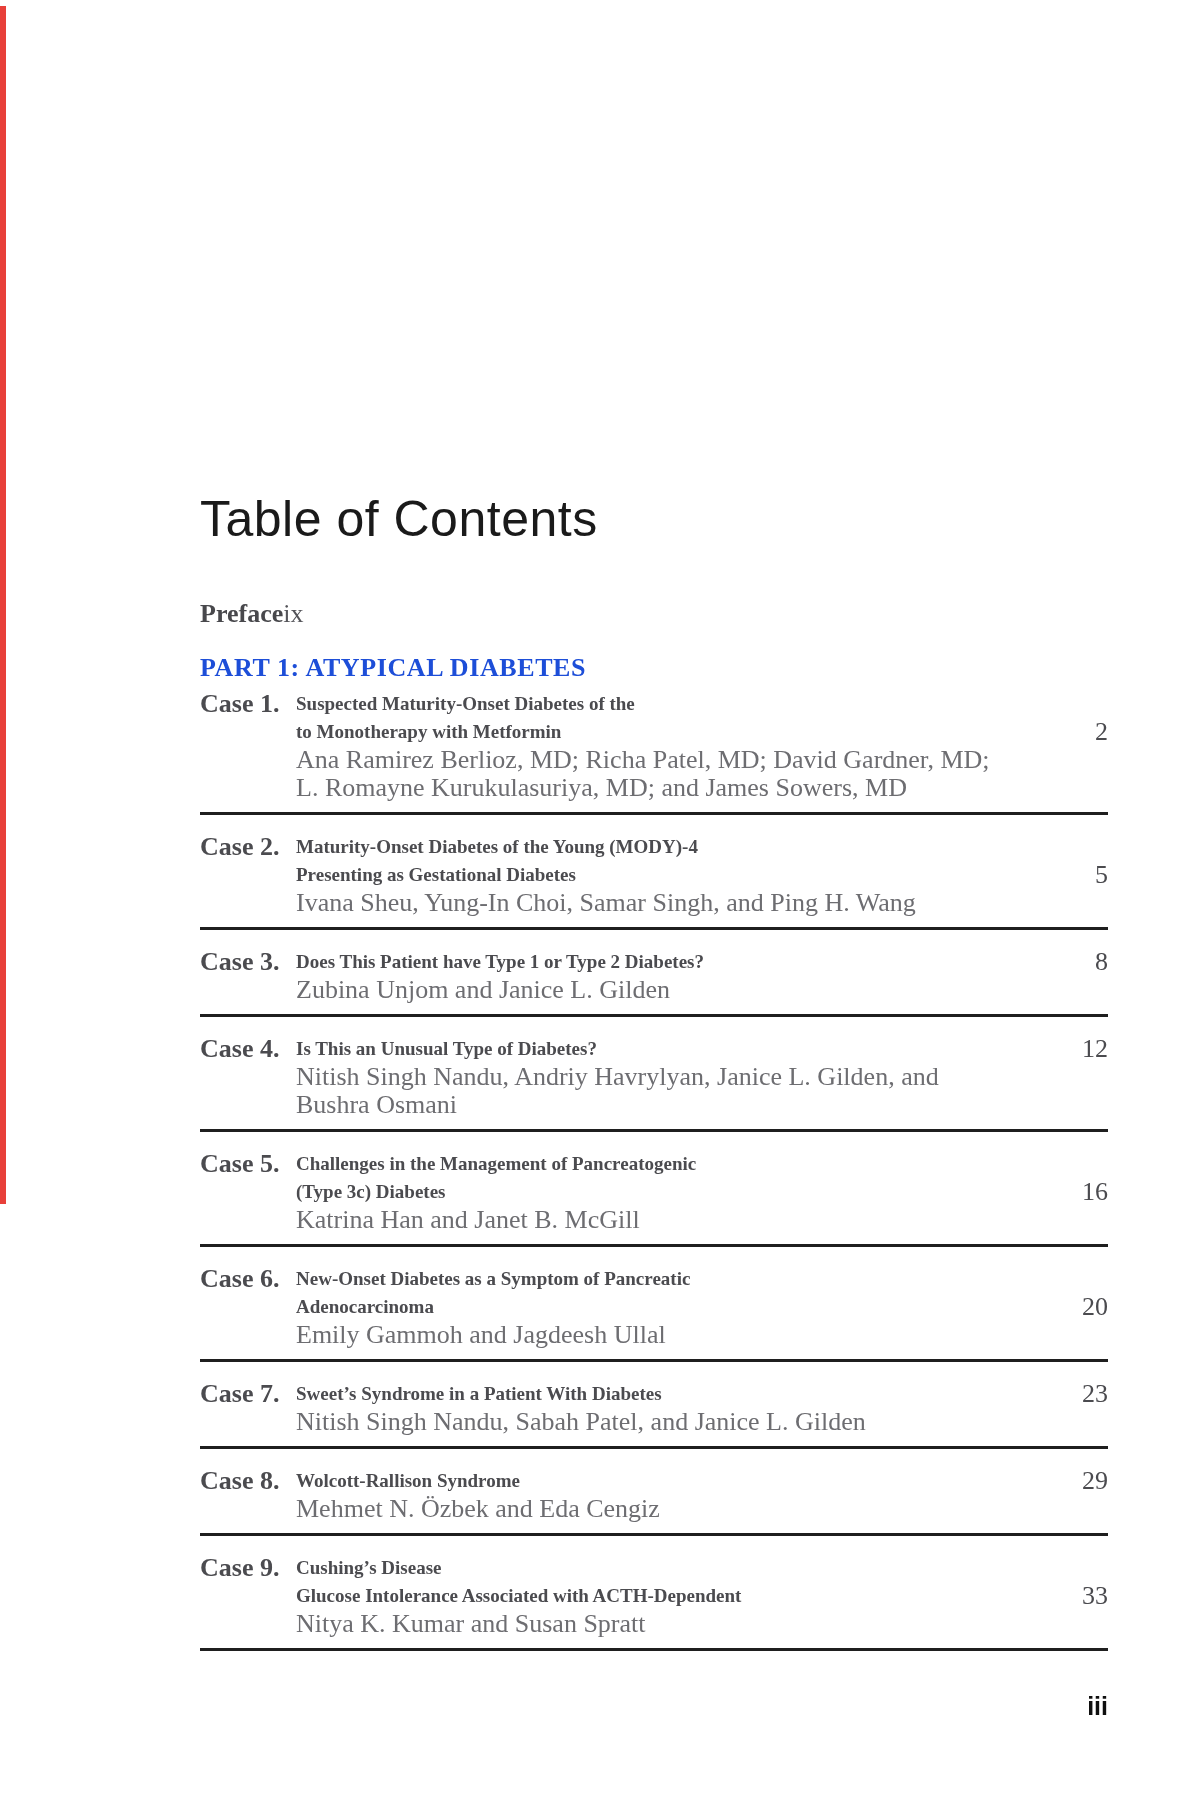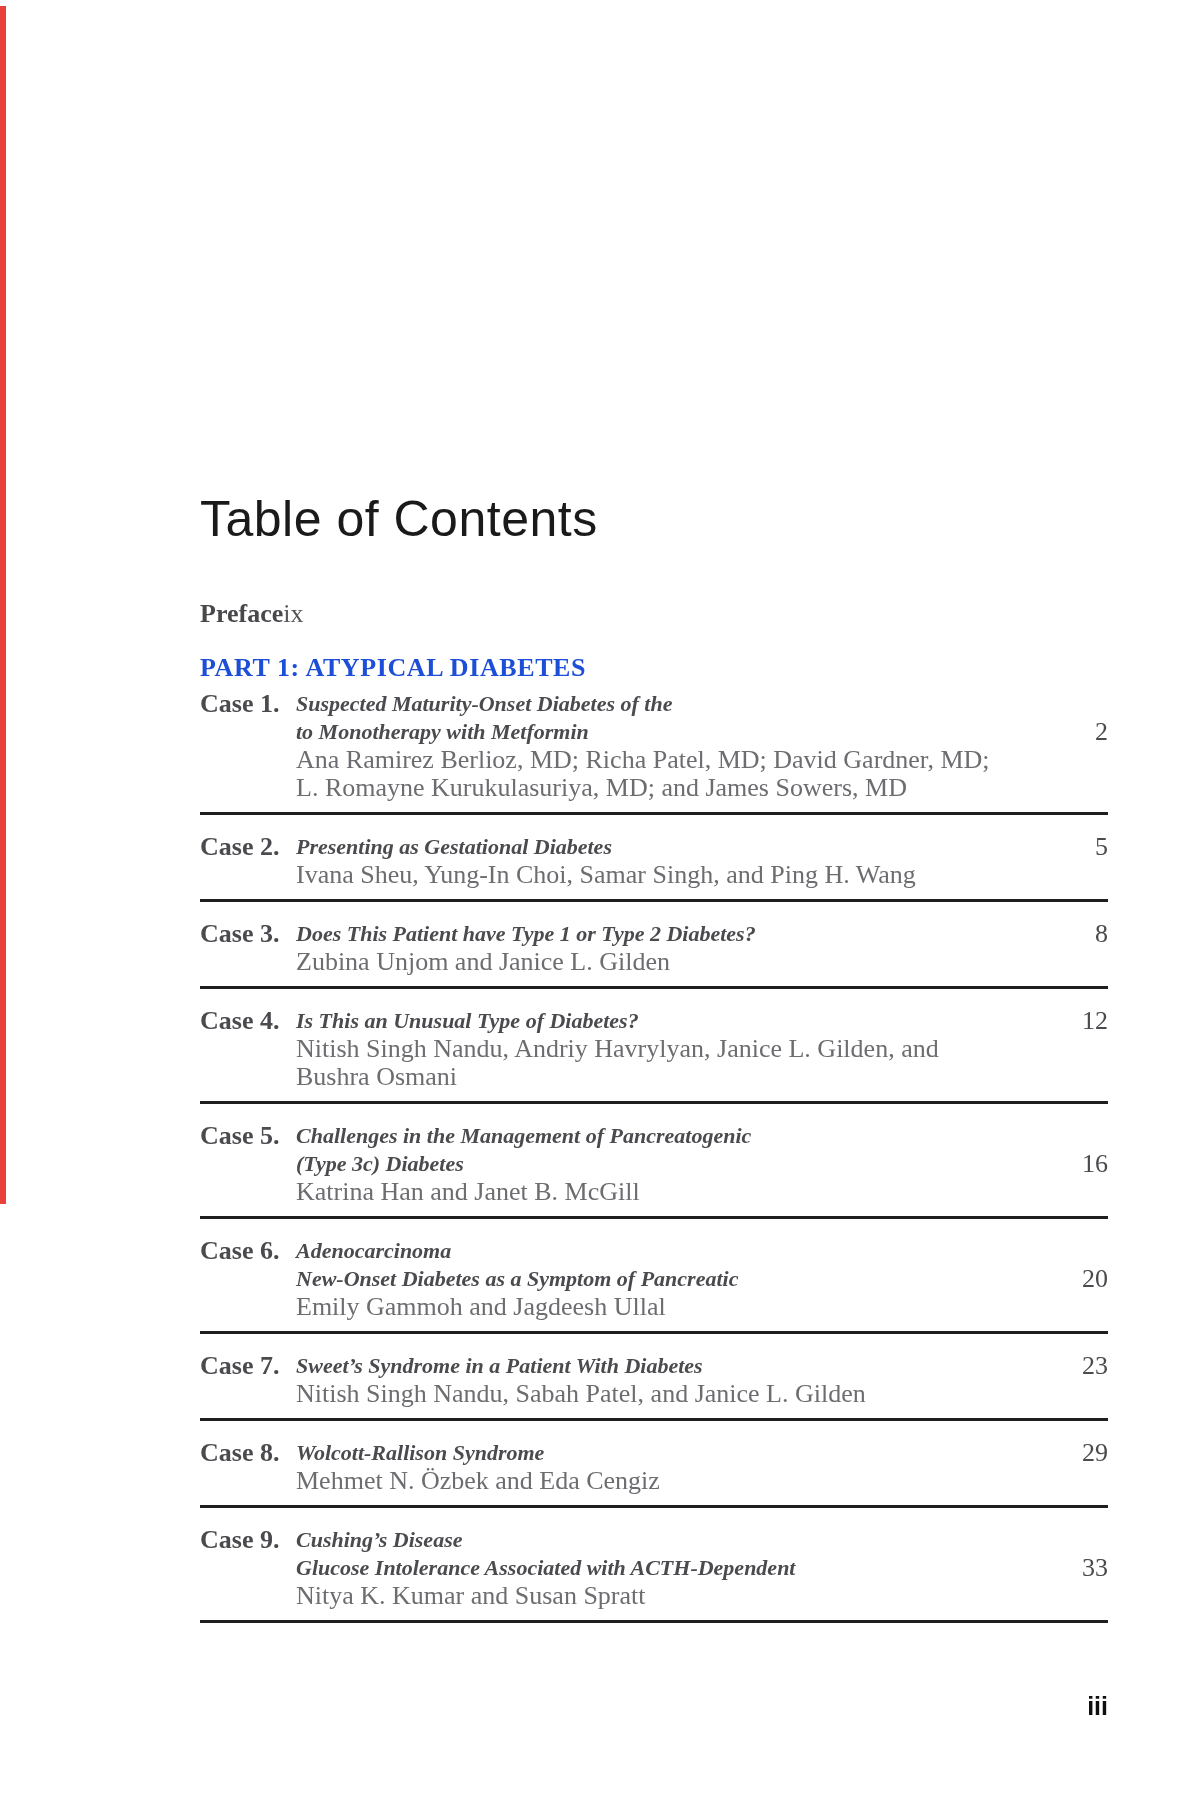--- a/index.html
+++ b/index.html
@@ -67,26 +67,25 @@
     flex: 0 0 96px;
     align-self: flex-start;
     font-size: 26px;
     line-height: 28px;
     font-weight: 700;
     color: #4b4b4f;
     white-space: nowrap;
   }
   .entry-titles { flex: 1 1 auto; }
   .title-line {
-    font-size: 22px;
+    font-size: 19px;
     line-height: 28px;
     font-weight: 700;
     color: #4b4b4f;
     white-space: nowrap;
-    font-style: italic;
   }
   .entry-page {
     flex: 0 0 56px;
     width: 56px;
     align-self: flex-end;
     text-align: right;
     font-size: 26px;
     line-height: 28px;
     font-weight: 400;
     color: #4b4b4f;
@@ -147,20 +146,21 @@
           <div class="author-line">Ana Ramirez Berlioz, MD; Richa Patel, MD; David Gardner, MD;</div>
           <div class="author-line">L. Romayne Kurukulasuriya, MD; and James Sowers, MD</div>
         </div>
     <hr class="rule">
   </div>
 
   <div class="entry">
     <div class="entry-head">
       <div class="entry-label">Case 2.</div>
       <div class="entry-titles">
+            <div class="title-line">Maturity-Onset Diabetes of the Young (MODY)-4</div>
             <div class="title-line">Presenting as Gestational Diabetes</div>
           </div>
       <div class="entry-page">5</div>
     </div>
     <div class="entry-authors">
           <div class="author-line">Ivana Sheu, Yung-In Choi, Samar Singh, and Ping H. Wang</div>
         </div>
     <hr class="rule">
   </div>
 
@@ -205,22 +205,22 @@
     <div class="entry-authors">
           <div class="author-line">Katrina Han and Janet B. McGill</div>
         </div>
     <hr class="rule">
   </div>
 
   <div class="entry">
     <div class="entry-head">
       <div class="entry-label">Case 6.</div>
       <div class="entry-titles">
+            <div class="title-line">New-Onset Diabetes as a Symptom of Pancreatic</div>
             <div class="title-line">Adenocarcinoma</div>
-            <div class="title-line">New-Onset Diabetes as a Symptom of Pancreatic</div>
           </div>
       <div class="entry-page">20</div>
     </div>
     <div class="entry-authors">
           <div class="author-line">Emily Gammoh and Jagdeesh Ullal</div>
         </div>
     <hr class="rule">
   </div>
 
   <div class="entry">

